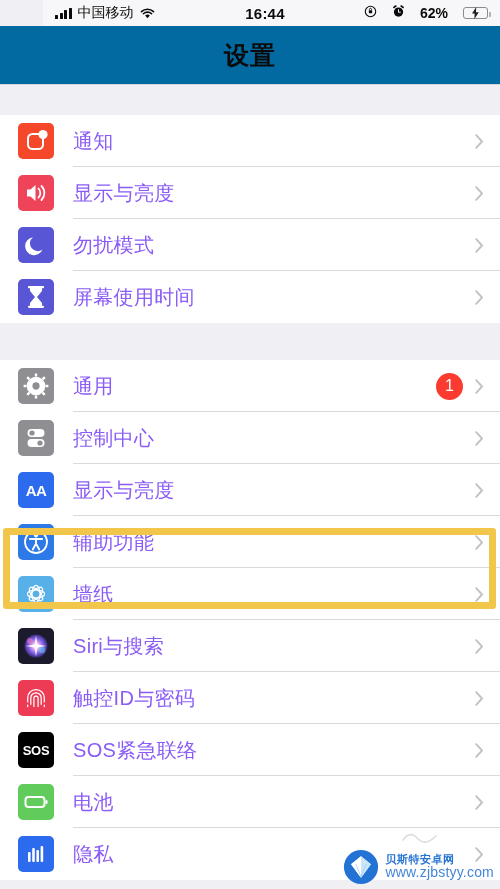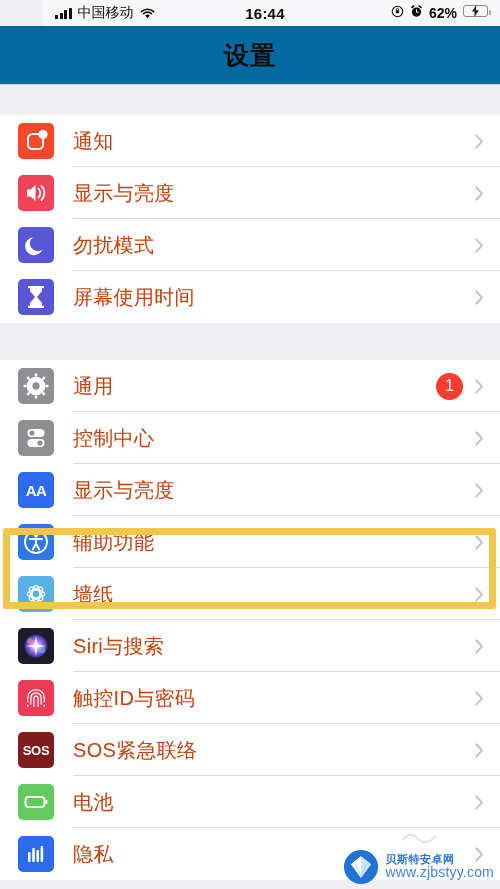--- a/index.html
+++ b/index.html
@@ -33,21 +33,21 @@
     position:absolute;
     left:0; right:13px;
     text-align:center;
     font-size:15px;
     font-weight:bold;
     letter-spacing:0.2px;
     pointer-events:none;
   }
   .sb-right {
     margin-left:auto;
-    display:flex; gap:6px;
+    display:flex; align-items:center; gap:15px;
     font-size:14px; font-weight:bold;
     z-index:2;
   }
   .signal { display:flex; align-items:flex-end; gap:1.5px; height:11px; }
   .signal i { width:3px; background:#0b0b0b; border-radius:0.5px; display:block; }
   .signal i:nth-child(1){height:4px;}
   .signal i:nth-child(2){height:6px;}
   .signal i:nth-child(3){height:8.5px;}
   .signal i:nth-child(4){height:11px;}
   .carrier { font-size:14px; font-weight:normal; }
@@ -123,21 +123,21 @@
     width:36px; height:36px;
     border-radius:5px;
     flex:none;
     display:flex; align-items:center; justify-content:center;
     overflow:hidden;
     position:relative;
   }
   .row-label {
     margin-left:19px;
     font-size:20px;
-    color:#c2410c;
+    color:#8b5cf6;
     letter-spacing:0.3px;
     white-space:nowrap;
   }
   .row-right {
     margin-left:auto;
     display:flex;
     align-items:center;
     gap:12px;
   }
   .badge {
@@ -468,21 +468,21 @@
           </div>
           <span class="row-label">触控ID与密码</span>
           <div class="row-right">
             <svg class="chev" viewBox="0 0 9 15">
               <path d="M1.2 1.2 L7 7.5 L1.2 13.8" fill="none" stroke="#C2C2C6" stroke-width="1.9" stroke-linecap="round" stroke-linejoin="round"></path>
             </svg>
           </div>
           <div class="sep"></div>
         </div>
         <div class="row">
-          <div class="icon-box" style="background: #7f1d1d;">
+          <div class="icon-box" style="background: #000000;">
             <span class="sos-text">SOS</span>
           </div>
           <span class="row-label">SOS紧急联络</span>
           <div class="row-right">
             <svg class="chev" viewBox="0 0 9 15">
               <path d="M1.2 1.2 L7 7.5 L1.2 13.8" fill="none" stroke="#C2C2C6" stroke-width="1.9" stroke-linecap="round" stroke-linejoin="round"></path>
             </svg>
           </div>
           <div class="sep"></div>
         </div>

